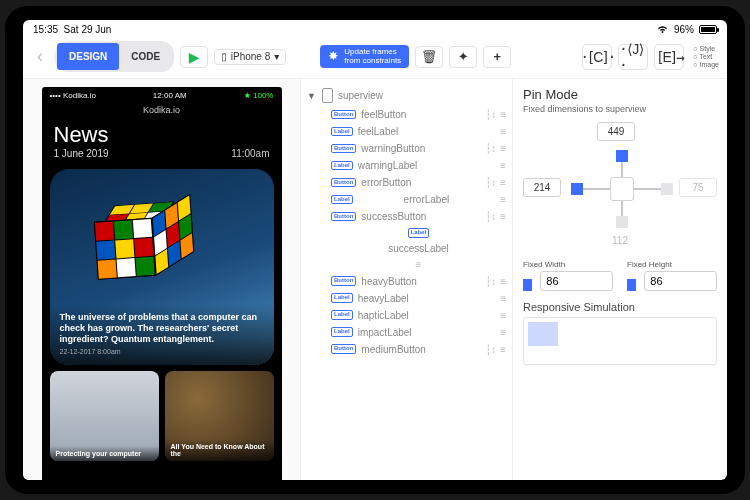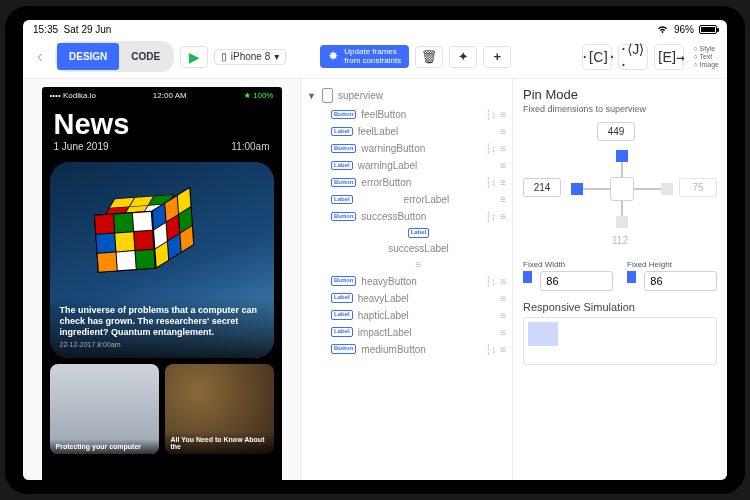--- a/index.html
+++ b/index.html
@@ -22,21 +22,21 @@
 .square-icon{width:30px;height:26px;border:1px solid #e2e2e6;border-radius:5px;display:flex;align-items:center;justify-content:center;font-size:12px;position:relative;color:#333}
 .square-icon .bracket{font-family:monospace;font-size:14px;letter-spacing:-2px}
 .radio-stack{display:flex;flex-direction:column;gap:1px;font-size:7px;color:#666;margin-left:3px}
 .radio-stack div::before{content:"○ ";font-size:7px}
 .content{flex:1;display:flex;overflow:hidden}
 .canvas-col{width:278px;padding:8px;display:flex;justify-content:center;background:#fafafa;border-right:1px solid #eee}
 .phone{width:240px;height:420px;background:#000;border-radius:3px;color:#fff;display:flex;flex-direction:column;overflow:hidden}
 .phone-status{display:flex;justify-content:space-between;font-size:8px;padding:4px 8px;color:#eee}
 .phone-title{font-size:9px;text-align:center;padding:1px 0 3px;color:#ccc}
 .news-head{padding:4px 12px;display:flex;justify-content:space-between;align-items:flex-end}
-.news-head h1{font-size:29px;font-weight:700}
+.news-head h1{font-size:22px;font-weight:400}
 .news-head .sub{font-size:10px;color:#ddd}
 .news-head .time{font-size:10px;color:#ccc}
 .hero{margin:6px 8px;border-radius:19px;overflow:hidden;position:relative;height:196px;background:linear-gradient(160deg,#0a2a4a 0%,#1a4a7a 55%,#4a90c2 100%)}
 .cube{position:absolute;left:46px;bottom:74px;width:80px;height:80px;transform:rotate(-4deg)}
 .cube-face{position:absolute;display:grid;grid-template:repeat(3,1fr)/repeat(3,1fr);gap:1px;background:#000;border:1px solid #000}
 .cube-top{width:60px;height:50px;transform:skewX(-35deg) scaleY(.55);left:12px;top:-18px}
 .cube-front{width:58px;height:58px;left:0;top:8px}
 .cube-side{width:40px;height:58px;left:58px;top:8px;transform:skewY(-28deg);transform-origin:left}
 .sq{width:100%;height:100%}
 .hero-text{position:absolute;bottom:0;left:0;right:0;padding:8px 10px;background:linear-gradient(transparent,rgba(0,0,0,.8));font-size:9px;line-height:1.25;font-weight:600}
@@ -59,21 +59,21 @@
 .pin-diagram{position:relative;height:130px;margin-bottom:8px}
 .pin-val{position:absolute;border:1px solid #d0d0d6;border-radius:3px;padding:3px 6px;font-size:10px;background:#fff;min-width:38px;text-align:center}
 .pin-val.dim{color:#bbb;border-color:#e5e5e8}
 .pin-sq{position:absolute;width:12px;height:12px;background:#3d6dff}
 .pin-sq.off{background:#e5e5e8}
 .pin-center{position:absolute;width:24px;height:24px;border:1px solid #d0d0d6;border-radius:3px;left:87px;top:55px}
 .pin-line{position:absolute;background:#c8c8cc}
 .fixed-row{display:flex;gap:14px;margin-bottom:10px}
 .fixed-item{flex:1}
 .fixed-label{font-size:8px;color:#555;margin-bottom:2px}
-.fixed-input{display:flex;align-items:flex-start;gap:8px}
+.fixed-input{display:flex;align-items:flex-end;gap:8px}
 .fixed-input .box{width:12px;height:12px;background:#3d6dff}
 .fixed-input input{width:100%;border:1px solid #d0d0d6;border-radius:3px;padding:3px 5px;font-size:11px}
 .resp-title{font-size:11px;color:#444;margin-bottom:4px}
 .resp-box{border:1px solid #e2e2e6;border-radius:3px;height:48px;padding:4px}
 .resp-inner{width:30px;height:24px;background:#cdd9ff}
 .wifi{width:13px;height:9px;display:inline-block}
 .battery{width:18px;height:9px;border:1px solid #000;border-radius:2px;position:relative}
 .battery::after{content:"";position:absolute;right:-3px;top:2px;width:2px;height:4px;background:#000;border-radius:1px}
 .battery-fill{position:absolute;left:1px;top:1px;bottom:1px;width:90%;background:#000}
 </style>
@@ -140,20 +140,21 @@
 
 <div class="content">
 
 <div class="canvas-col">
 <div class="phone">
   <div class="phone-status">
     <span>•••• Kodika.io</span>
     <span>12:00 AM</span>
     <span style="color:#3f3">★ 100%</span>
   </div>
+  <div class="phone-title">Kodika.io</div>
   <div class="news-head">
     <div>
       <h1>News</h1>
       <div class="sub">1 June 2019</div>
     </div>
     <div class="time">11:00am</div>
   </div>
   <div class="hero">
     <div class="cube">
       <div class="cube-face cube-top">

